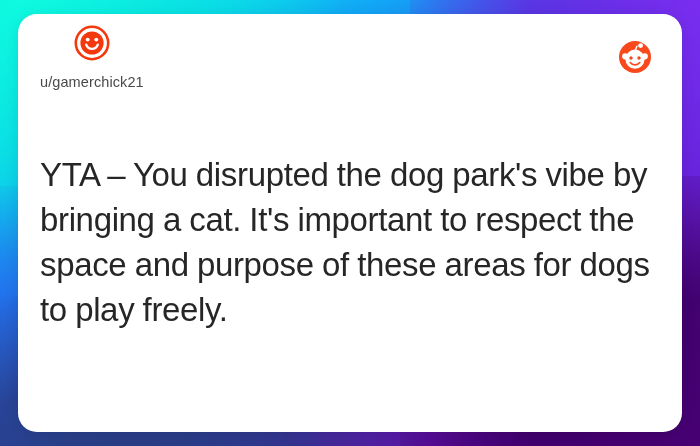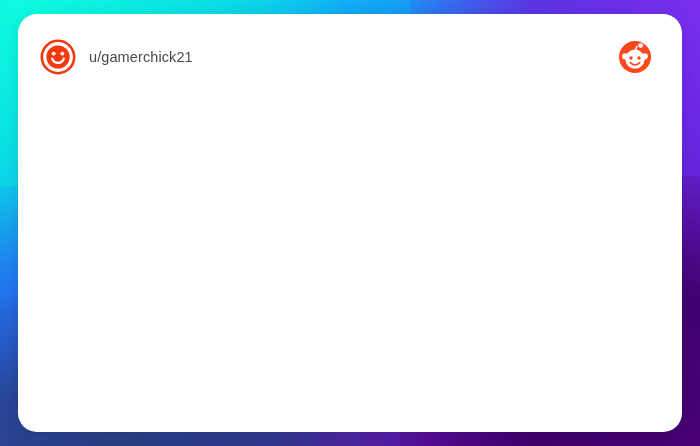--- a/index.html
+++ b/index.html
@@ -89,20 +89,21 @@
     display: flex;
     align-items: center;
     box-sizing: border-box;
     padding: 0 30px 0 22px;
   }
 
   .author {
     display: flex;
     align-items: center;
     gap: 13px;
+    flex-direction: column;
   }
 
   .avatar {
     width: 36px;
     height: 36px;
     flex: 0 0 36px;
     display: block;
   }
 
   .username {
@@ -177,16 +178,19 @@
           <circle cx="22.6" cy="5.6" r="2.45" fill="#ffffff"></circle>
           <path d="M17 11.2 L18.9 6.2" stroke="#ffffff" stroke-width="1.5" stroke-linecap="round" fill="none"></path>
           <circle cx="13.0" cy="18.0" r="1.75" fill="#f8481c"></circle>
           <circle cx="21.0" cy="18.0" r="1.75" fill="#f8481c"></circle>
           <path d="M12.2 22.6 a6.2 6.2 0 0 0 9.6 0" fill="none" stroke="#f8481c" stroke-width="1.65" stroke-linecap="round"></path>
         </svg>
       </span>
 
     </div>
 
+    <div class="card-body">
+      <p class="body-text">YTA – You disrupted the dog park's vibe by bringing a cat. It's important to respect the space and purpose of these areas for dogs to play freely.</p>
+    </div>
 
   </div>
 
 </div>
 
 </body></html>

